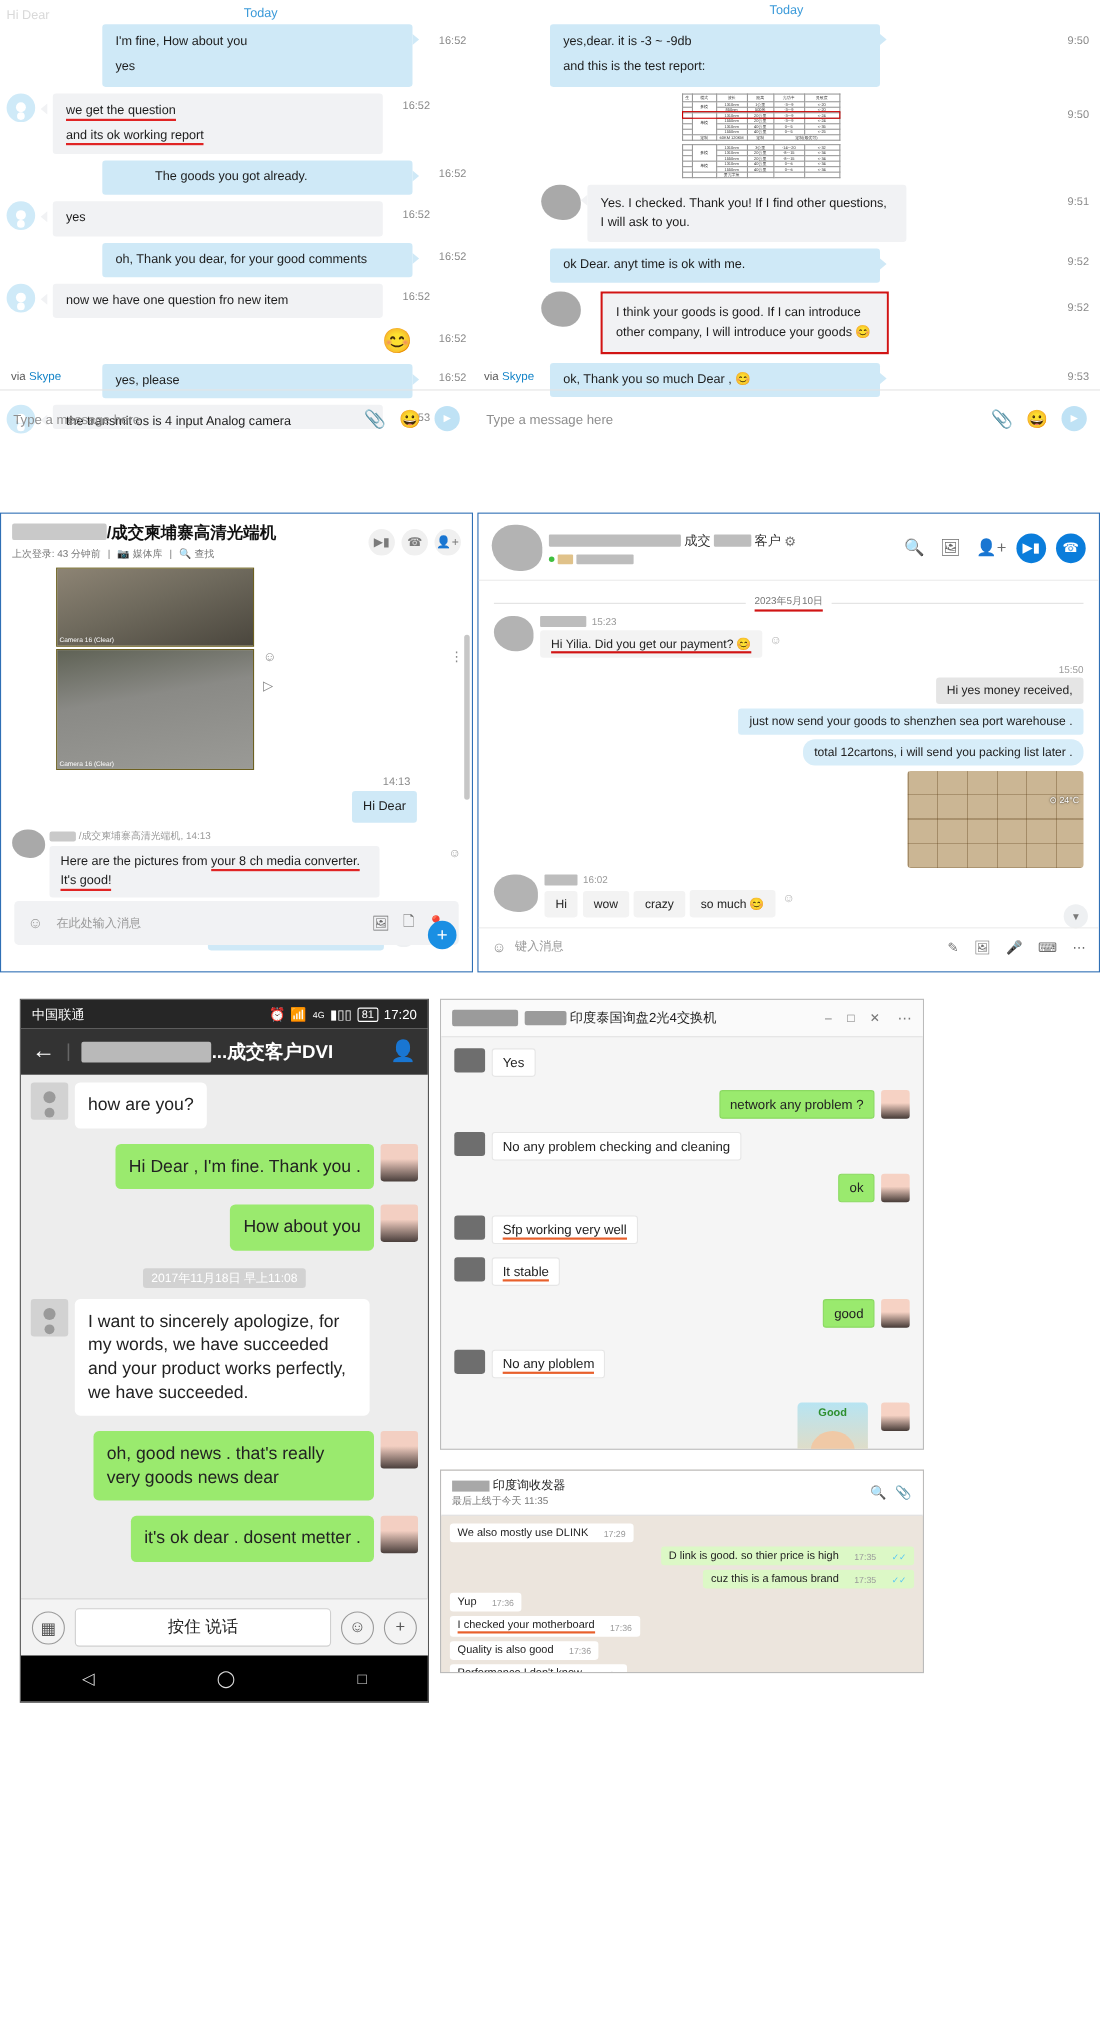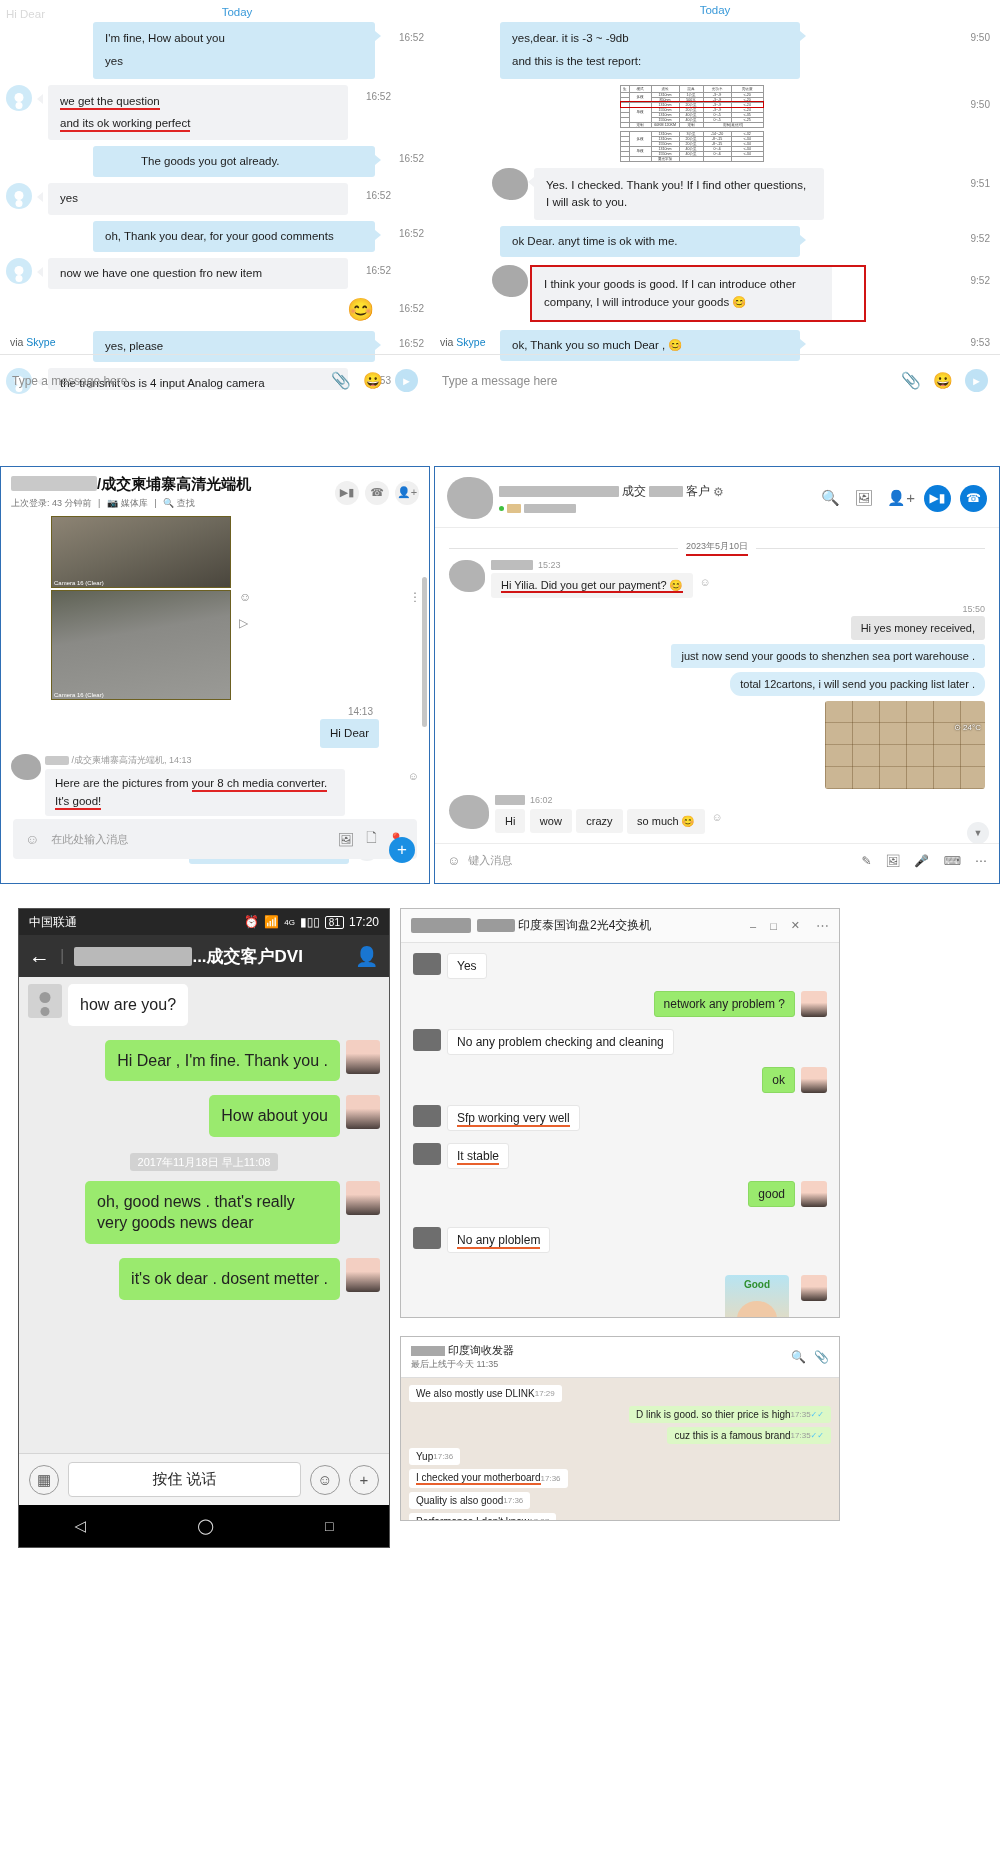--- a/index.html
+++ b/index.html
@@ -155,21 +155,21 @@
   #p7 { left:400px; top:1336px; width:440px; height:185px; background:#ece5dd;
         border:1px solid #bbb; }
   #p7 .hdr { background:#fff; border-bottom:1px solid #ddd; padding:6px 10px;
              display:flex; align-items:center; gap:8px; }
   #p7 .nm  { font-size:11px; color:#222; display:flex;align-items:center;gap:3px;}
   #p7 .redact3{display:inline-block;width:34px;height:10px;background:#a8a8a8;}
   #p7 .sub { font-size:9px; color:#777; }
   #p7 .wrow{ display:flex; padding:2px 8px; }
   #p7 .wrow.out{ justify-content:flex-end; }
   #p7 .wb  { background:#fff; border-radius:3px; padding:3px 7px; font-size:10px;
-             display:flex; align-items:center; gap:0; }
+             display:flex; align-items:flex-end; gap:14px; }
   #p7 .wb.g{ background:#dcf8c6; }
   #p7 .tm  { font-size:8px; color:#9a9a9a; }
   .chk { color:#4fc3f7; font-size:8px; }
 
   .scrollbar { position:absolute; right:2px; width:5px; border-radius:3px;
                background:#c6c6c6; }
 </style>
 </head>
 <body>
 
@@ -193,21 +193,21 @@
         <div class="tail-out"></div>
       </div>
       <div class="time ts" style="padding-top:10px;">16:52</div>
     </div>
 
     <div class="line" style="margin-top:6px;">
       <div class="av"></div>
       <div class="tail-in"></div>
       <div class="bub in" style="flex:1;padding:8px 12px;">
         <div><span class="uline">we get the question</span></div>
-        <div style="margin-top:5px;"><span class="uline">and its ok working perfect</span></div>
+        <div style="margin-top:5px;"><span class="uline">and its ok working report</span></div>
       </div>
       <div class="time ts" style="padding-top:6px;">16:52</div>
     </div>
 
     <div class="line" style="margin-top:6px;">
       <div style="flex:1;display:flex;justify-content:flex-end;">
         <div class="bub out" style="width:282px;padding-left:48px;">
           <span>The goods you got already.</span>
         </div>
         <div class="tail-out"></div>
@@ -431,21 +431,21 @@
         <div class="bub out" style="width:320px;">
           <span>ok Dear. anyt time is ok with me.</span>
         </div>
         <div class="tail-out"></div>
       </div>
       <div class="ts" style="padding-top:7px;width:36px;text-align:right;">9:52</div>
     </div>
 
     <div class="line" style="display:flex;align-items:flex-start;margin-top:8px;">
       <div class="av blob" style="width:36px;height:32px;flex:0 0 36px;margin-left:52px;"></div>
-      <div class="redbox" style="margin-left:2px;width:336px;">
+      <div class="redbox" style="margin-left:18px;width:262px;">
         <div class="bub in" style="width:100%;padding:9px 12px;border-radius:0;">
           <span>I think your goods is good. If I can introduce other company, I will introduce your goods 😊</span>
         </div>
       </div>
       <div class="ts" style="padding-top:10px;margin-left:auto;width:36px;text-align:right;">9:52</div>
     </div>
 
     <div class="line" style="display:flex;align-items:flex-start;margin-top:8px;">
       <div style="flex:1;display:flex;justify-content:flex-start;padding-left:60px;">
         <div class="bub out" style="width:320px;">
@@ -700,20 +700,26 @@
       <div class="mbub g">
         <span>How about you</span>
       </div>
       <div class="girl"></div>
     </div>
 
     <div class="datepill" style="margin:8px 0 4px;">
       <span>2017年11月18日 早上11:08</span>
     </div>
 
+    <div class="mrow">
+      <div class="mav"></div>
+      <div class="mbub in" style="max-width:268px;">
+        <span>I want to sincerely apologize, for my words, we have succeeded and your product works perfectly, we have succeeded.</span>
+      </div>
+    </div>
 
     <div class="mrow out">
       <div class="mbub g">
         <span>oh, good news . that's really very goods news dear</span>
       </div>
       <div class="girl"></div>
     </div>
 
     <div class="mrow out">
       <div class="mbub g">

